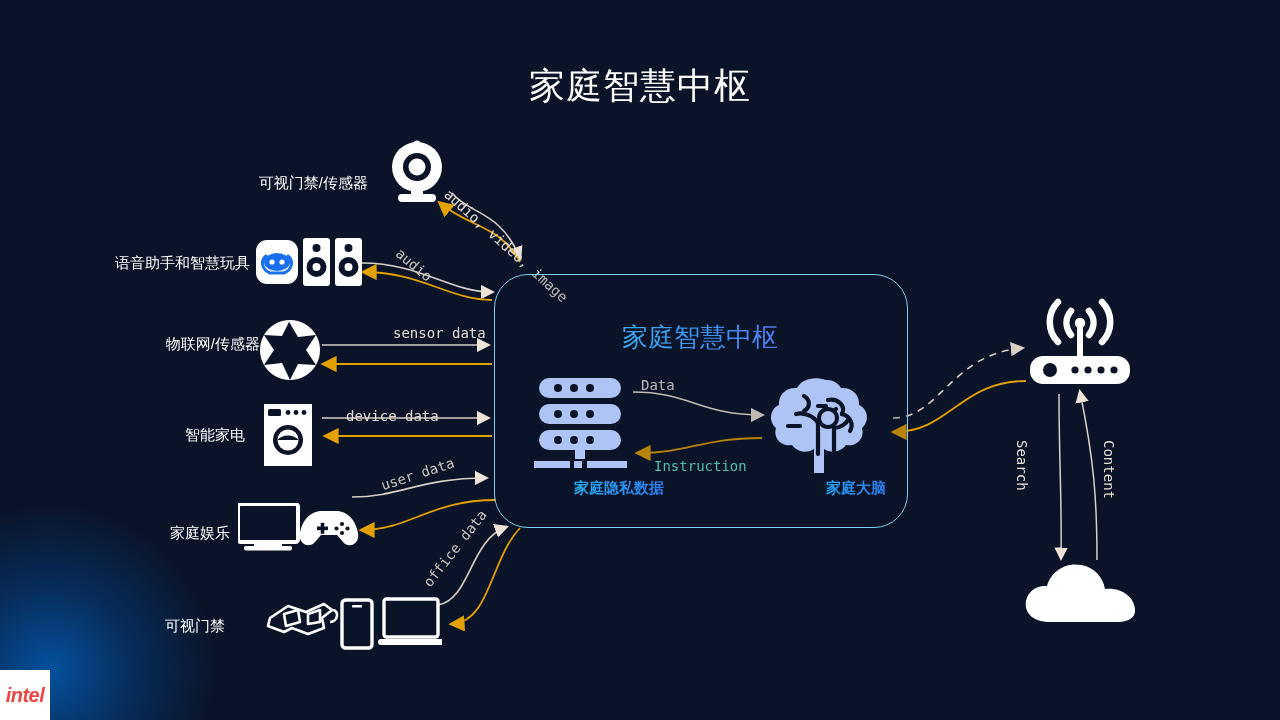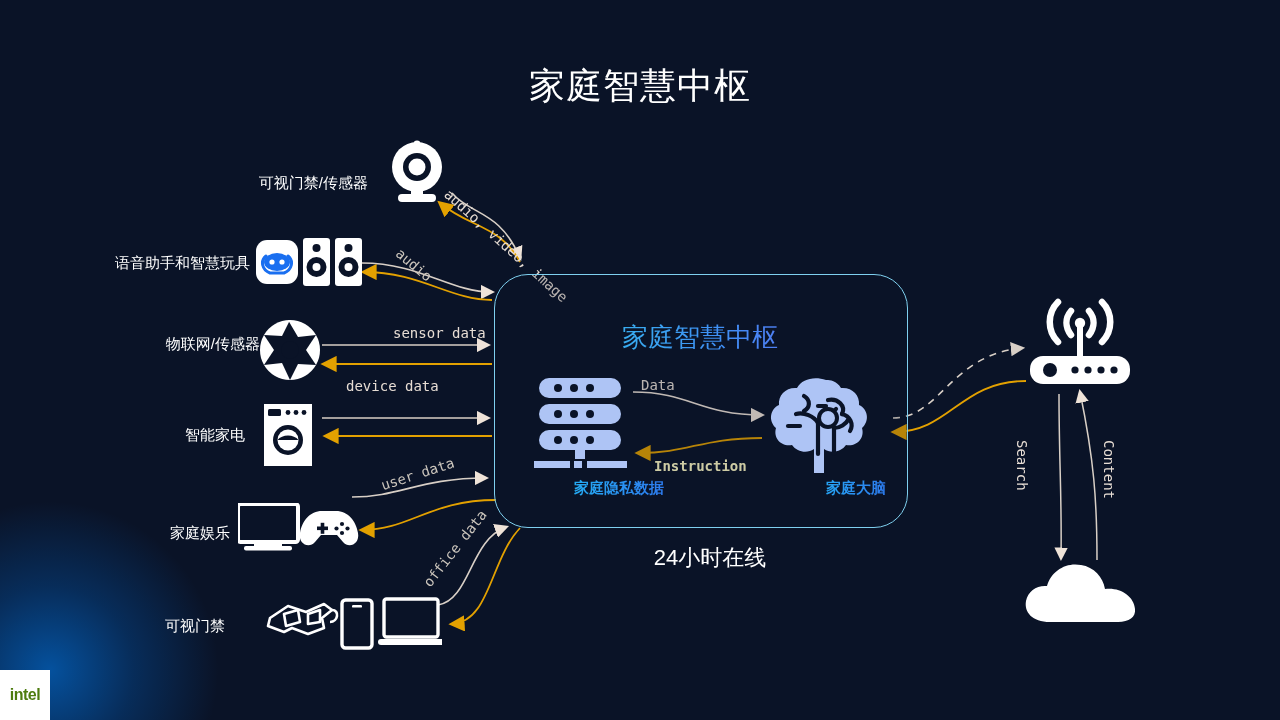--- a/index.html
+++ b/index.html
@@ -48,30 +48,31 @@
     position:absolute;font-size:15px;font-weight:bold;white-space:nowrap;text-align:right;
     background:linear-gradient(90deg,#1fc9f5 0%,#2d7cf0 100%);
     -webkit-background-clip:text;background-clip:text;color:transparent;
   }
 
   .edge-label{
     position:absolute;font-family:"DejaVu Sans Mono","Liberation Mono",monospace;
     font-size:14px;white-space:nowrap;transform-origin:0 0;
   }
   .lbl-light{color:#e7ddd4;}
-  .lbl-amber{color:#fef9c3;font-weight:bold;}
+  .lbl-amber{color:#5eead4;}
   .lbl-dim{color:#ccc6bd;}
 
   .intel-logo{
     position:absolute;left:0;bottom:0;width:50px;height:50px;background:#ffffff;
     display:flex;align-items:center;justify-content:center;
   }
   .intel-logo span{
-    color:#4d7c0f;font-size:16px;font-weight:bold;letter-spacing:-0.5px;
+    color:#ef4444;font-size:20px;font-weight:bold;letter-spacing:-0.5px;
     font-family:"Liberation Sans",sans-serif;
+    font-style:italic;
   }
 </style>
 </head>
 <body>
 
 <div class="glow"></div>
 
 <div class="stage">
 
   <div class="page-title">家庭智慧中枢</div>
@@ -122,21 +123,21 @@
     <path d="M1097,560 C1097,500 1094,460 1080,392" fill="none" stroke="#d8cfc6" stroke-width="1.5" marker-end="url(#ar-light)"></path>
 
     <path d="M633,392 C690,392 700,415 762,415" fill="none" stroke="#efe3d8" stroke-width="1.6" marker-end="url(#ar-light)"></path>
 
     <path d="M762,438 C700,438 690,453 638,453" fill="none" stroke="#e3a100" stroke-width="1.8" marker-end="url(#ar-amber)"></path>
   </svg>
 
   <div class="edge-label lbl-light" style="left:452px;top:186px;transform:rotate(42deg);">audio, video, image</div>
   <div class="edge-label lbl-dim" style="left:403px;top:245px;transform:rotate(40deg);">audio</div>
   <div class="edge-label lbl-light" style="left:353px;top:325px;margin-left:40px;">sensor data</div>
-  <div class="edge-label lbl-light" style="left:346px;top:378px;">device data</div>
+  <div class="edge-label lbl-light" style="left:346px;top:408px;">device data</div>
   <div class="edge-label lbl-dim" style="left:379px;top:478px;transform:rotate(-18deg);">user data</div>
   <div class="edge-label lbl-dim" style="left:420px;top:580px;transform:rotate(-52deg);">office data</div>
   <div class="edge-label lbl-light" style="left:1030px;top:440px;transform:rotate(90deg);">Search</div>
   <div class="edge-label lbl-light" style="left:1117px;top:440px;transform:rotate(90deg);">Content</div>
 
   <div class="edge-label lbl-light" style="left:641px;top:377px;">Data</div>
   <div class="edge-label lbl-amber" style="left:654px;top:458px;">Instruction</div>
 
   <div class="hub-box"></div>
   <div class="hub-title">家庭智慧中枢</div>
@@ -172,21 +173,20 @@
       <path d="M76 38 C84 40 88 48 84 55"></path>
       <path d="M62 40 L70 33"></path>
       <path d="M68 52 L68 78"></path>
       <path d="M68 52 C74 52 80 48 82 44"></path>
       <path d="M52 30 L60 30"></path>
     </g>
     <circle cx="62" cy="42" r="9" fill="#aec4f5" stroke="#0a1327" stroke-width="4"></circle>
   </svg>
   <div class="sub-label" style="left:766px;top:479px;width:120px;text-decoration:underline;">家庭大脑</div>
 
-  <div class="always-on">24小时在线</div>
 
   <div class="node-label" style="left:188px;top:158px;width:180px;margin-top:16px;">可视门禁/传感器</div>
   <svg class="icon-box" style="left:386px;top:136px;width:62px;height:68px;" viewBox="0 0 62 68">
     <circle cx="31" cy="8" r="3.4" fill="#ffffff"></circle>
     <circle cx="31" cy="31" r="25" fill="#ffffff"></circle>
     <circle cx="31" cy="31" r="14" fill="#0a1327"></circle>
     <circle cx="31" cy="31" r="8.5" fill="#ffffff"></circle>
     <rect x="25" y="52" width="12" height="8" fill="#ffffff"></rect>
     <rect x="12" y="58" width="38" height="8" rx="4" fill="#ffffff"></rect>
   </svg>

